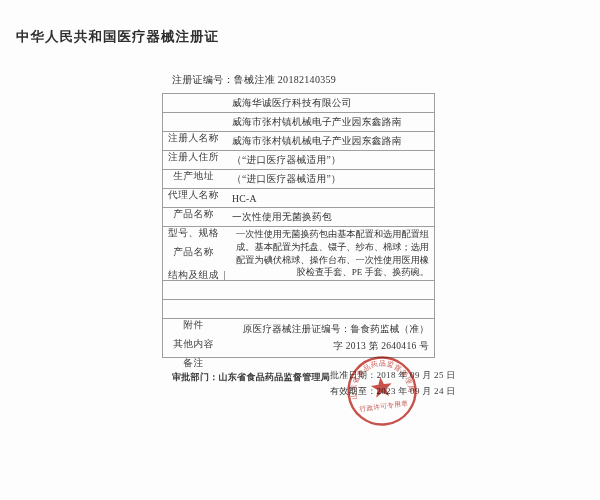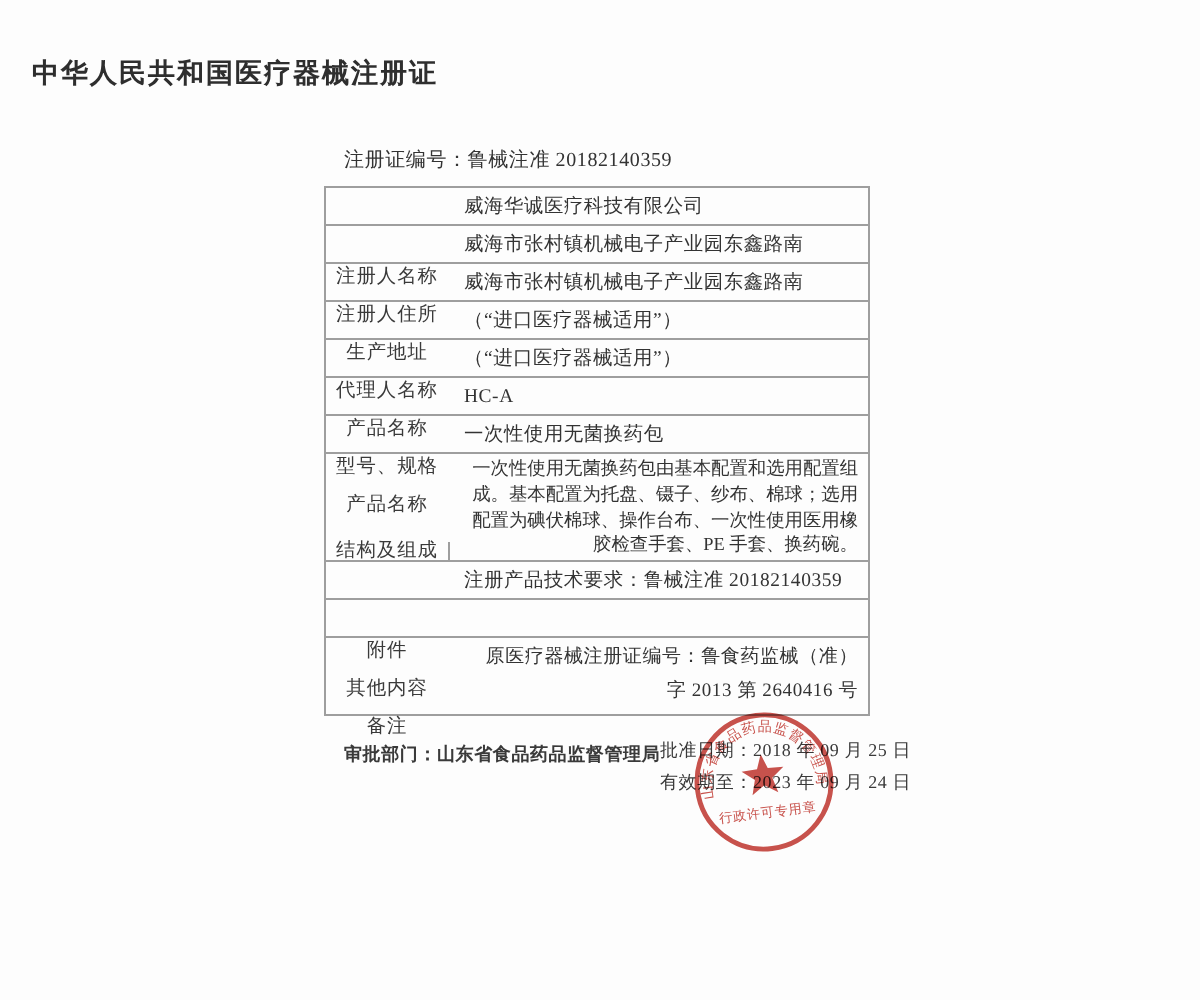--- a/index.html
+++ b/index.html
@@ -106,21 +106,20 @@
     <div class="tr">
       <div class="th">产品名称</div>
       <div class="td">一次性使用无菌换药包</div>
     </div>
     <div class="tr tall">
       <div class="th">结构及组成</div>
       <div class="td">一次性使用无菌换药包由基本配置和选用配置组成。基本配置为托盘、镊子、纱布、棉球；选用配置为碘伏棉球、操作台布、一次性使用医用橡胶检查手套、PE 手套、换药碗。</div>
     </div>
     <div class="tr">
       <div class="th">附件</div>
-      <div class="td">注册产品技术要求：鲁械注准 20182140359</div>
     </div>
     <div class="tr">
       <div class="th">其他内容</div>
       <div class="td"></div>
     </div>
     <div class="tr note">
       <div class="th">备注</div>
       <div class="td">原医疗器械注册证编号：鲁食药监械（准）字 2013 第 2640416 号</div>
     </div>
   </div>

